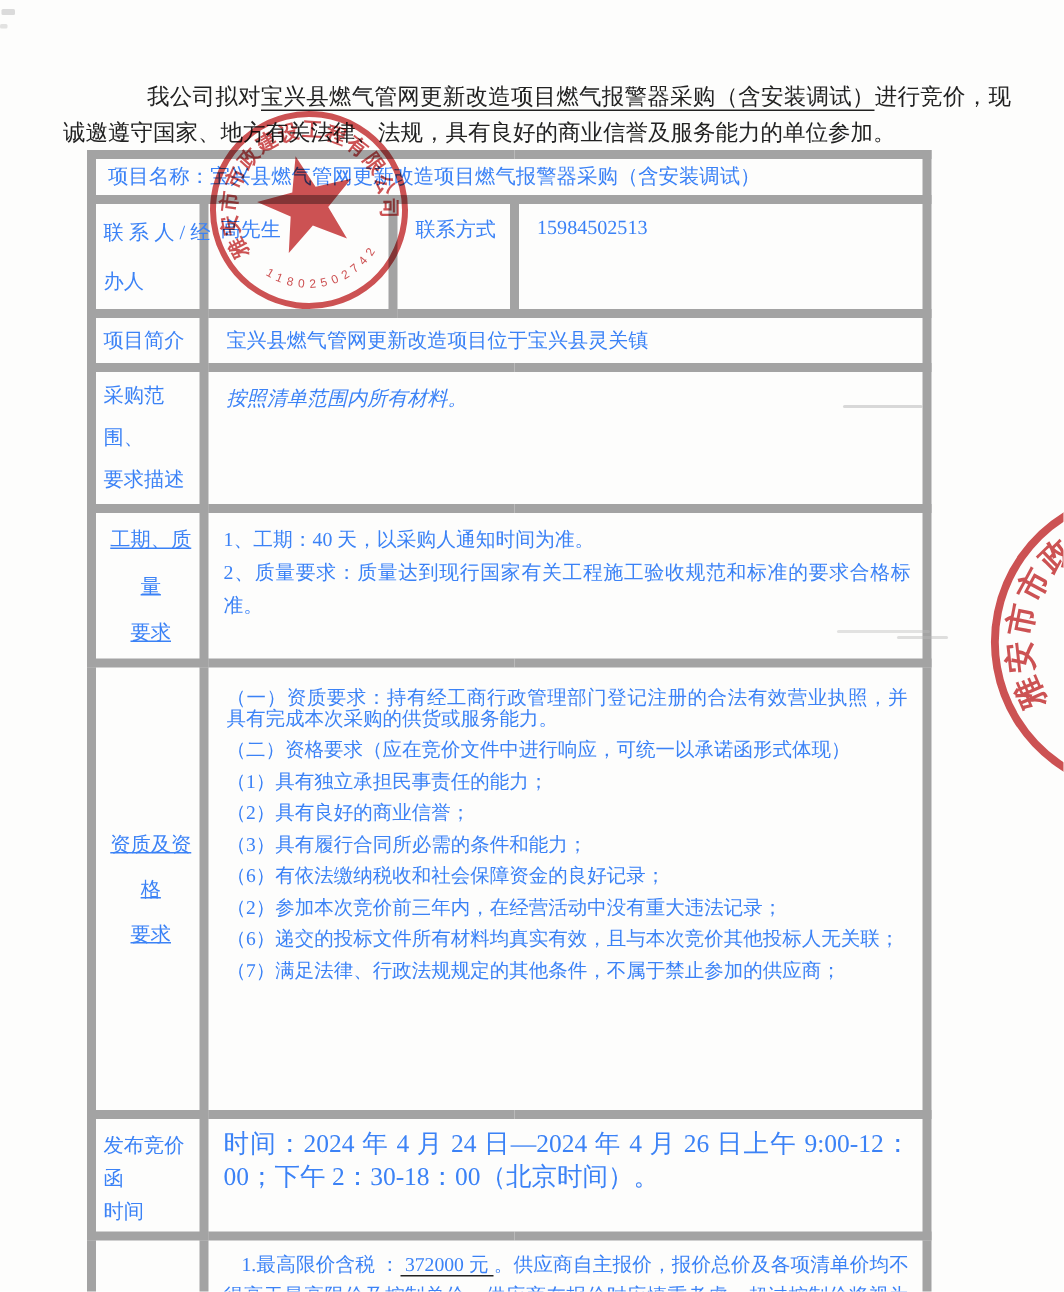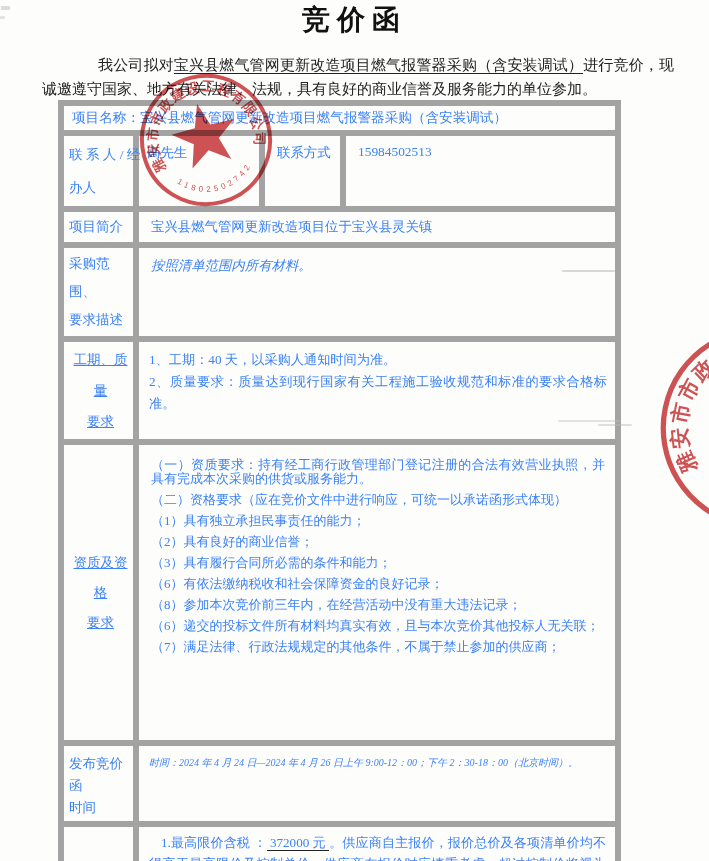--- a/index.html
+++ b/index.html
@@ -40,21 +40,21 @@
   .lab.one{text-align:left;padding-left:5px;}
   .fullrow{padding:3px 6px 3px 8px;font-size:13.6px;}
   .val{padding-left:8px;font-size:13.4px;}
   .val2{padding-left:12px;font-size:13.4px;}
   .cont-top{vertical-align:top;}
   .profile-val{padding:6px 6px 6px 12px;font-size:13.4px;}
   .scope-val{padding:9px 6px 0 12px;font-size:13.4px;font-style:italic;}
   .sched-val{padding:7px 8px 0 10px;line-height:22px;font-size:13.2px;text-align:justify;}
   .qual-val{padding:13px 10px 0 12px;font-size:13px;}
   .qual-val p{margin:0 0 7px 0;line-height:14px;text-align:justify;}
-  .time-val{padding:6px 8px 0 10px;line-height:22px;font-size:10px;text-align:justify;font-style:italic;}
+  .time-val{padding:6px 8px 0 10px;line-height:22px;font-size:17px;text-align:justify;}
   .quote-val{padding:6px 9px 0 10px;font-size:13.1px;}
   .quote-val p{margin:0;line-height:20.5px;text-align:justify;text-indent:12px;}
 
   
   .stamp{position:absolute;mix-blend-mode:multiply;opacity:.88;}
   .stamp-1{left:136px;top:70px;transform:rotate(-14deg);}
   .stamp-2{left:654px;top:320px;transform:rotate(-10deg);}
 
   
   .artifact{position:absolute;background:#b9b9b9;border-radius:1px;}
@@ -62,21 +62,20 @@
   .a2{left:558px;top:420px;width:62px;height:2px;opacity:.4;}
   .a3{left:598px;top:424px;width:34px;height:2px;opacity:.45;}
   .a4{left:1px;top:6px;width:9px;height:4px;opacity:.5;}
   .a5{left:0;top:16px;width:5px;height:3px;opacity:.4;}
 </style>
 </head>
 <body>
 
 <div class="page">
 
-  <div class="doc-title">竞价函</div>
 
   <p class="intro"><span>我公司拟对</span><span class="u">宝兴县燃气管网更新改造项目燃气报警器采购（含安装调试）</span><span>进行竞价，现诚邀遵守国家、地方有关法律、法规，具有良好的商业信誉及服务能力的单位参加。</span></p>
 
   <table class="main">
     <colgroup>
       <col style="width:75px">
         <col style="width:126px">
         <col style="width:81px">
         <col style="width:275px">
     </colgroup>
@@ -126,21 +125,21 @@
         <span class="ln ctr">资质及资格</span>
         <span class="ln ctr">要求</span>
       </td>
       <td colspan="3" class="qual-val cont-top">
         <p>（一）资质要求：持有经工商行政管理部门登记注册的合法有效营业执照，并具有完成本次采购的供货或服务能力。</p>
         <p>（二）资格要求（应在竞价文件中进行响应，可统一以承诺函形式体现）</p>
         <p>（1）具有独立承担民事责任的能力；</p>
         <p>（2）具有良好的商业信誉；</p>
         <p>（3）具有履行合同所必需的条件和能力；</p>
         <p>（6）有依法缴纳税收和社会保障资金的良好记录；</p>
-        <p>（8）参加本次竞价前三年内，在经营活动中没有重大违法记录；</p>
+        <p>（2）参加本次竞价前三年内，在经营活动中没有重大违法记录；</p>
         <p>（6）递交的投标文件所有材料均真实有效，且与本次竞价其他投标人无关联；</p>
         <p>（7）满足法律、行政法规规定的其他条件，不属于禁止参加的供应商；</p>
       </td>
     </tr>
 
     <tr style="height:55px">
       <td class="lab tight cont-top" style="padding-top:7px">
         <span class="ln">发布竞价函</span>
         <span class="ln">时间</span>
       </td>

